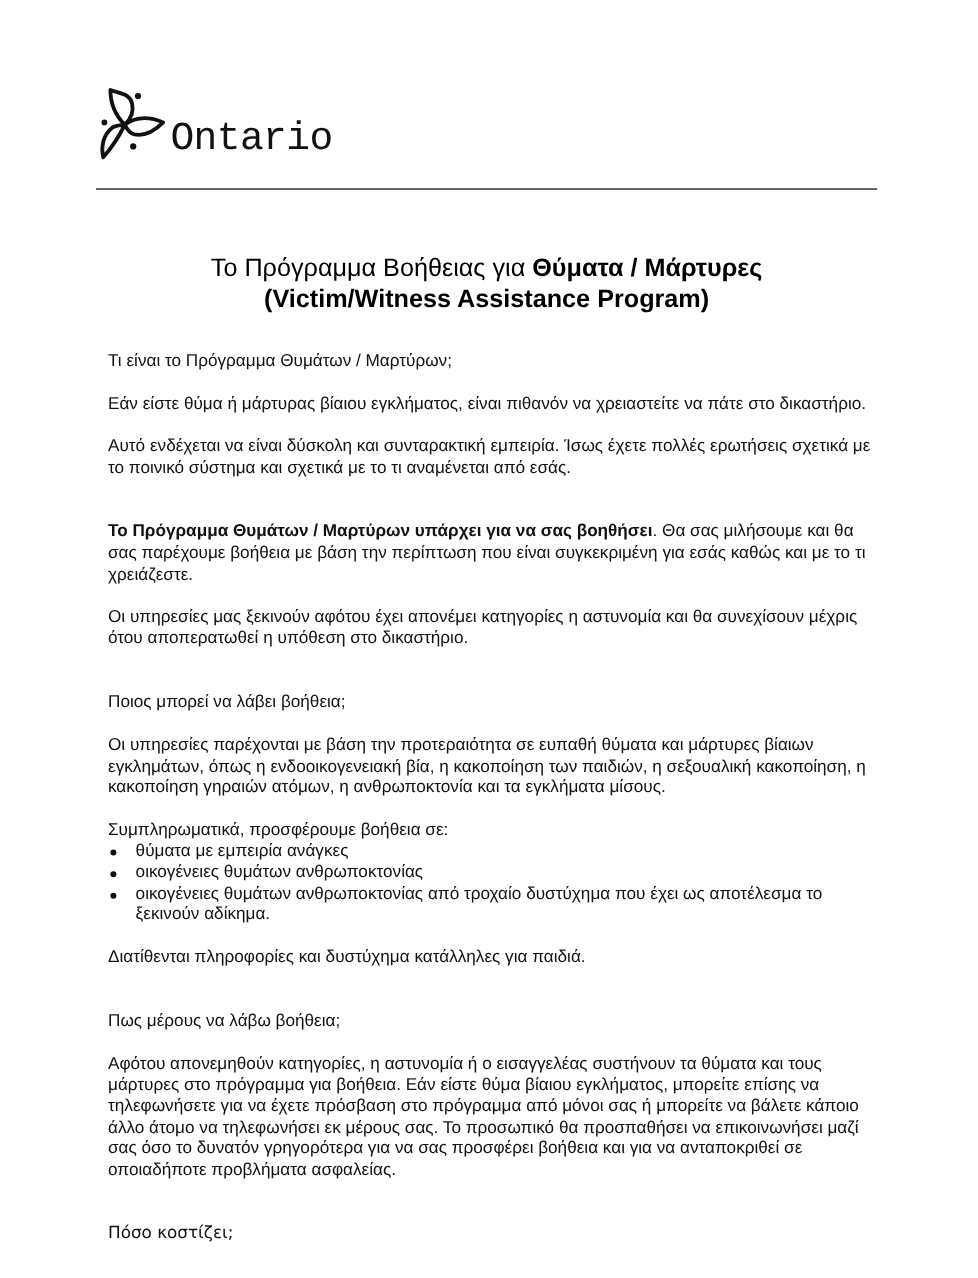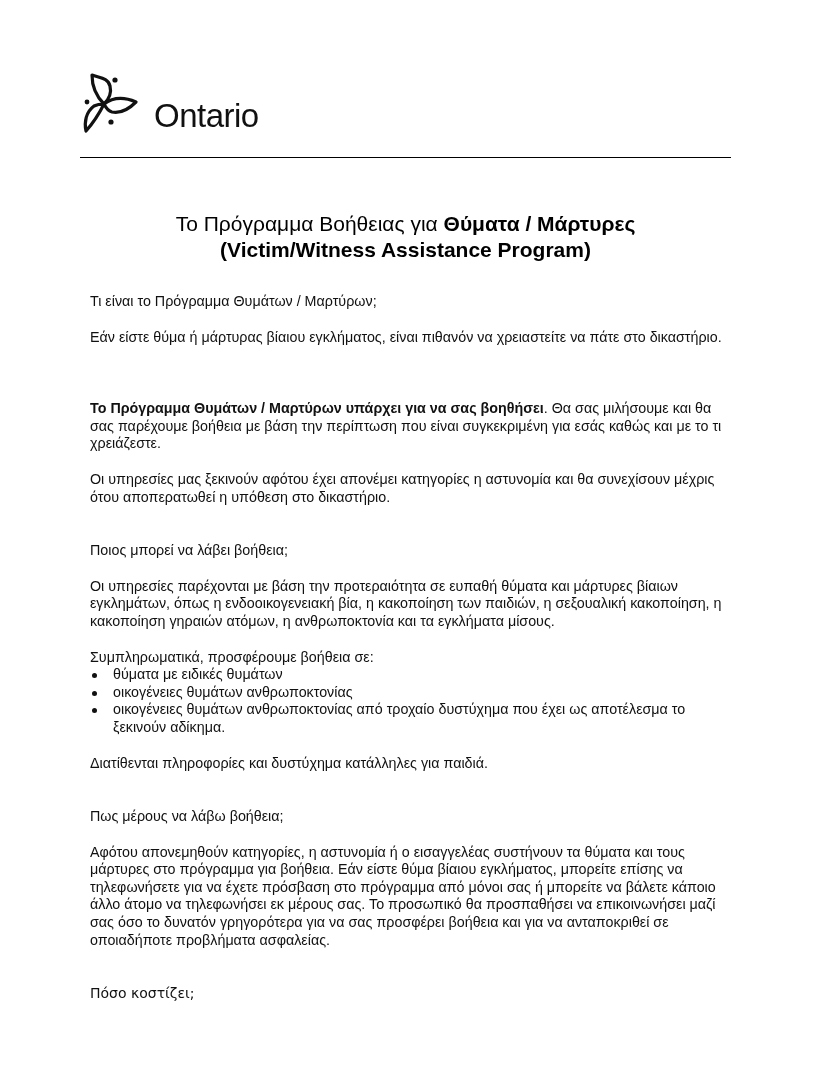--- a/index.html
+++ b/index.html
@@ -20,25 +20,25 @@
       left: 82px;
       top: 70px;
       height: 64px;
       display: flex;
       align-items: flex-end;
     }
     .logo svg {
       display: block;
     }
     .logo-text {
-      font-family: Liberation Sans, sans-serif;
+      font-family: Liberation Mono, monospace;
       font-size: 33px;
       letter-spacing: -0.5px;
       color: #111;
-      margin-left: 14px;
+      margin-left: 2px;
       line-height: 1;
       margin-bottom: 2px;
     }
     .divider {
       position: absolute;
       left: 80px;
       top: 157px;
       width: 651px;
       height: 0;
       border-top: 1.5px solid #000;
@@ -119,33 +119,34 @@
   <div><span>Το Πρόγραμμα Βοήθειας για </span><b>Θύματα / Μάρτυρες</b></div>
   <div><b>(Victim/Witness Assistance Program)</b></div>
 </div>
 
 <div class="content">
 
   <p class="h">Τι είναι το Πρόγραμμα Θυμάτων / Μαρτύρων;</p>
   <div class="gap-18"></div>
   <p>Εάν είστε θύμα ή μάρτυρας βίαιου εγκλήματος, είναι πιθανόν να χρειαστείτε να πάτε στο δικαστήριο.</p>
   <div class="gap-18"></div>
+  <p>Αυτό ενδέχεται να είναι δύσκολη και συνταρακτική εμπειρία. Ίσως έχετε πολλές ερωτήσεις σχετικά με το ποινικό σύστημα και σχετικά με το τι αναμένεται από εσάς.</p>
   <div class="gap-36"></div>
   <p><b>Το Πρόγραμμα Θυμάτων / Μαρτύρων υπάρχει για να σας βοηθήσει</b><span>. Θα σας μιλήσουμε και θα σας παρέχουμε βοήθεια με βάση την περίπτωση που είναι συγκεκριμένη για εσάς καθώς και με το τι χρειάζεστε.</span></p>
   <div class="gap-18"></div>
   <p>Οι υπηρεσίες μας ξεκινούν αφότου έχει απονέμει κατηγορίες η αστυνομία και θα συνεχίσουν μέχρις ότου αποπερατωθεί η υπόθεση στο δικαστήριο.</p>
   <div class="gap-36"></div>
 
   <p class="h">Ποιος μπορεί να λάβει βοήθεια;</p>
   <div class="gap-18"></div>
   <p>Οι υπηρεσίες παρέχονται με βάση την προτεραιότητα σε ευπαθή θύματα και μάρτυρες βίαιων εγκλημάτων, όπως η ενδοοικογενειακή βία, η κακοποίηση των παιδιών, η σεξουαλική κακοποίηση, η κακοποίηση γηραιών ατόμων, η ανθρωποκτονία και τα εγκλήματα μίσους.</p>
   <div class="gap-18"></div>
   <p>Συμπληρωματικά, προσφέρουμε βοήθεια σε:</p>
   <ul class="bullets">
-    <li>θύματα με ειδικές θυμάτων</li>
+    <li>θύματα με εμπειρία ανάγκες</li>
     <li>οικογένειες θυμάτων ανθρωποκτονίας</li>
     <li>οικογένειες θυμάτων ανθρωποκτονίας από τροχαίο δυστύχημα που έχει ως αποτέλεσμα το ξεκινούν αδίκημα.</li>
   </ul>
   <div class="gap-18"></div>
   <p>Διατίθενται πληροφορίες και δυστύχημα κατάλληλες για παιδιά.</p>
   <div class="gap-36"></div>
 
   <p class="h">Πως μέρους να λάβω βοήθεια;</p>
   <div class="gap-18"></div>
   <p>Αφότου απονεμηθούν κατηγορίες, η αστυνομία ή ο εισαγγελέας συστήνουν τα θύματα και τους μάρτυρες στο πρόγραμμα για βοήθεια. Εάν είστε θύμα βίαιου εγκλήματος, μπορείτε επίσης να τηλεφωνήσετε για να έχετε πρόσβαση στο πρόγραμμα από μόνοι σας ή μπορείτε να βάλετε κάποιο άλλο άτομο να τηλεφωνήσει εκ μέρους σας. Το προσωπικό θα προσπαθήσει να επικοινωνήσει μαζί σας όσο το δυνατόν γρηγορότερα για να σας προσφέρει βοήθεια και για να ανταποκριθεί σε οποιαδήποτε προβλήματα ασφαλείας.</p>

